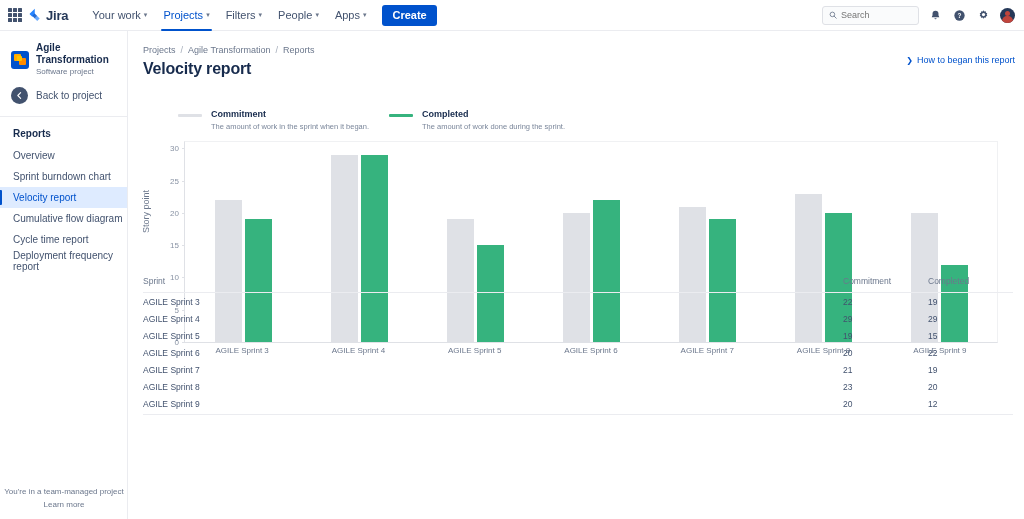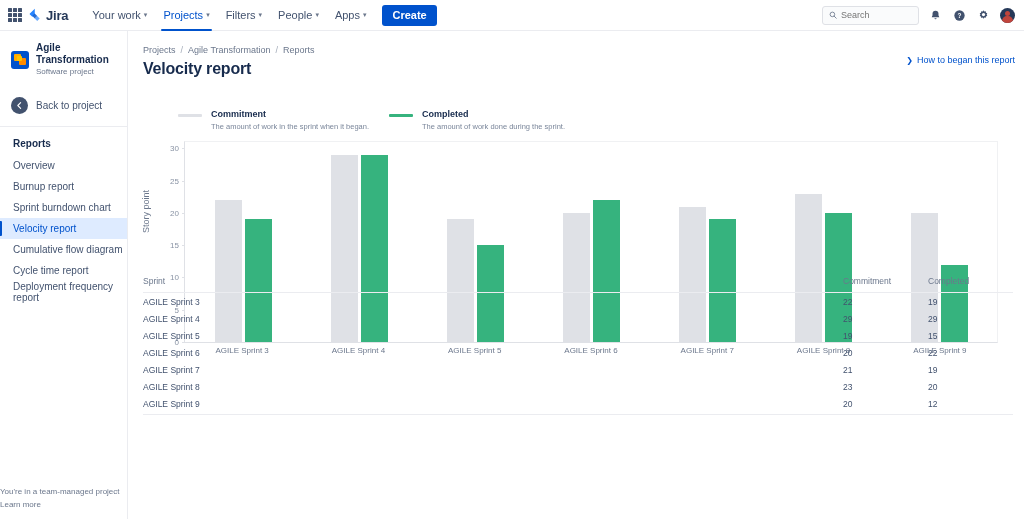--- a/index.html
+++ b/index.html
@@ -76,21 +76,21 @@
     background: #0052CC; position: relative; overflow: hidden;
   }
   #project-avatar .p1 { position:absolute; left:3px; top:3px; width:7px; height:7px; background:#FFAB00; border-radius:1px; }
   #project-avatar .p2 { position:absolute; left:8px; top:7px; width:7px; height:7px; background:#FF8B00; border-radius:1px; }
   #project-avatar .p3 { position:absolute; left:6px; top:5px; width:5px; height:5px; background:#FFC400; border-radius:1px; }
   #project-text { margin-left: 7px; }
   #project-name { font-size: 10px; font-weight: 700; color: #172B4D; line-height: 12px; }
   #project-type { font-size: 8px; color: #6B778C; line-height: 11px; }
   #back-to-project {
     display: flex; align-items: center; padding-left: 11px;
-    margin-top: 17px; height: 22px; cursor: pointer;
+    margin-top: 7px; height: 22px; cursor: pointer;
   }
   #back-circle {
     width: 17px; height: 17px; border-radius: 50%; background: #42526E;
     display: flex; align-items: center; justify-content: center; flex: none;
   }
   #back-label { font-size: 10px; color: #42526E; margin-left: 8px; }
   #sidebar-divider { height: 1px; background: #EBECF0; margin: 10px 0 0 0; }
   #reports-heading {
     font-size: 10px; font-weight: 700; color: #172B4D;
     padding: 11px 0 6px 13px;
@@ -99,21 +99,21 @@
     font-size: 10px; color: #42526E; height: 21px;
     display: flex; align-items: center; padding-left: 13px;
     cursor: pointer; position: relative;
   }
   .side-item.selected { background: #DEEBFF; color: #0052CC; font-weight: 400; }
   .side-item.selected::before {
     content:""; position:absolute; left:0; top:3px; bottom:3px; width:2px;
     background:#0052CC; border-radius:0 1px 1px 0;
   }
   #sidebar-footer {
-    position: absolute; bottom: 8px; left: 0; width: 128px; text-align: left;
+    position: absolute; bottom: 8px; left: 0; width: 128px; text-align: center;
   }
   #team-managed-text { font-size: 8px; color: #6B778C; line-height: 13px; }
   #learn-more-link { font-size: 8px; color: #6B778C; line-height: 13px; cursor: pointer; text-decoration: none; display:block; }
 
   
   #main { position: absolute; top: 31px; left: 128px; width: 896px; height: 488px; background: #fff; }
   #breadcrumb { display: flex; align-items: center; font-size: 9px; color: #6B778C; padding: 14px 0 0 15px; }
   #breadcrumb a { color: #6B778C; text-decoration: none; cursor: pointer; }
   #breadcrumb .sep { margin: 0 5px; color: #A5ADBA; }
   #page-title { font-size: 16px; font-weight: 700; color: #172B4D; padding: 5px 0 0 15px; letter-spacing: -0.2px; }
@@ -265,23 +265,20 @@
     </div>
     <span id="back-label">Back to project</span>
   </div>
 
   <div id="sidebar-divider"></div>
 
   <div id="reports-heading">Reports</div>
 
   <div class="side-item">
     <span>Overview</span>
-  </div>
-  <div class="side-item">
-    <span>Burnup report</span>
   </div>
   <div class="side-item">
     <span>Sprint burndown chart</span>
   </div>
   <div class="side-item selected">
     <span>Velocity report</span>
   </div>
   <div class="side-item">
     <span>Cumulative flow diagram</span>
   </div>

